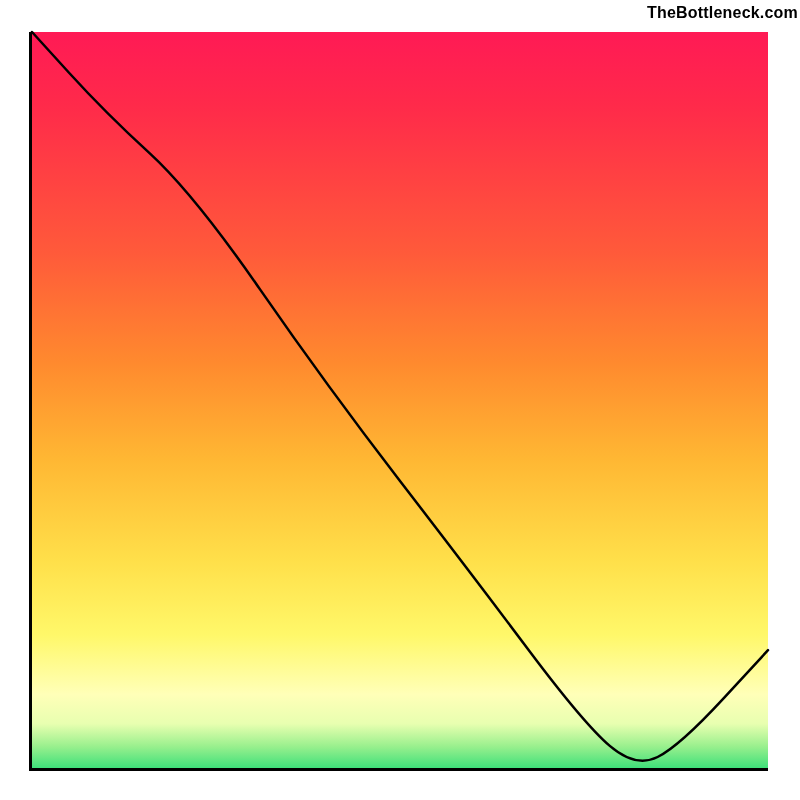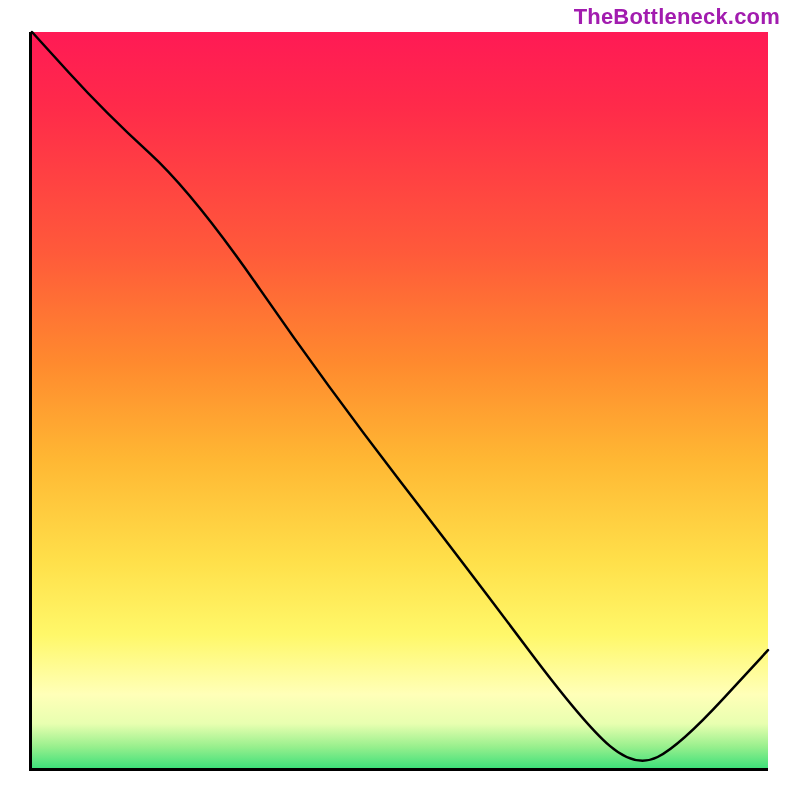--- a/index.html
+++ b/index.html
@@ -12,24 +12,24 @@
     overflow: hidden;
   }
   .stage {
     position: relative;
     width: 800px;
     height: 800px;
   }
   .attribution {
     position: absolute;
     top: 4px;
-    right: 20px;
-    font-size: 22px;
+    right: 2px;
+    font-size: 16px;
     font-weight: 700;
-    color: #a21caf;
+    color: #000000;
     letter-spacing: 0.2px;
     user-select: none;
   }
   .plot-area {
     position: absolute;
     left: 32px;
     top: 32px;
     width: 736px;
     height: 736px;
     box-sizing: border-box;

